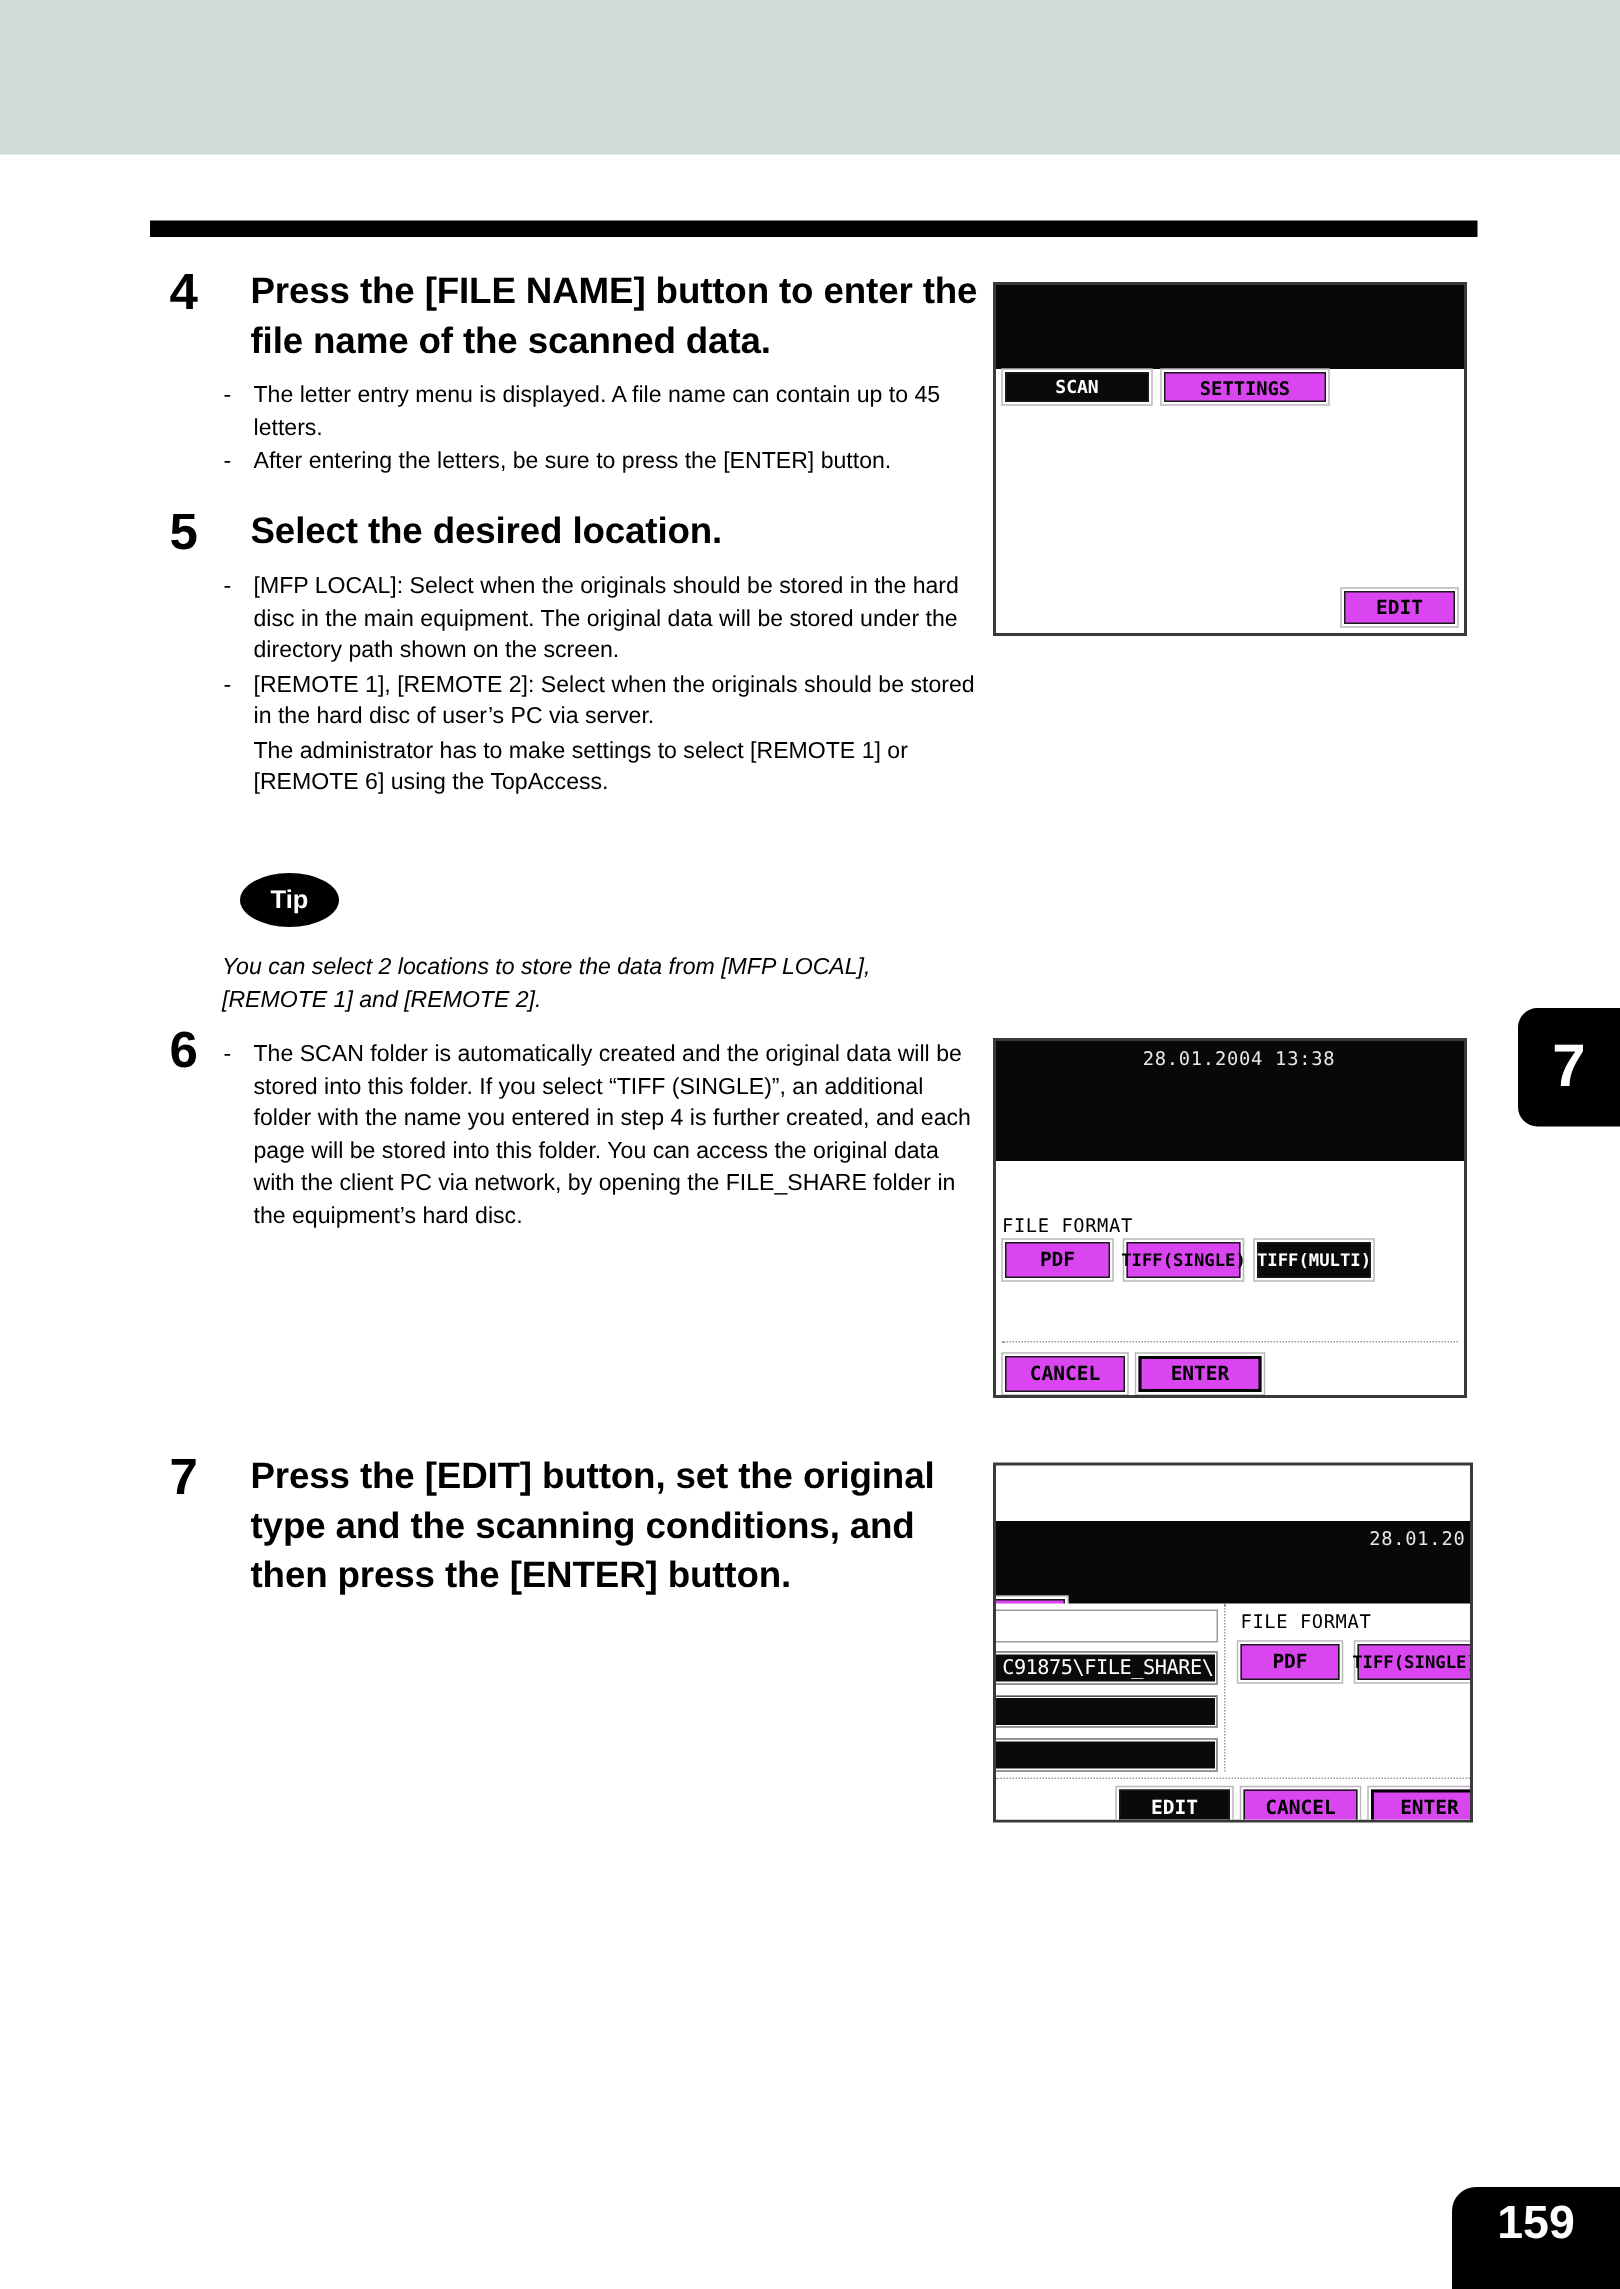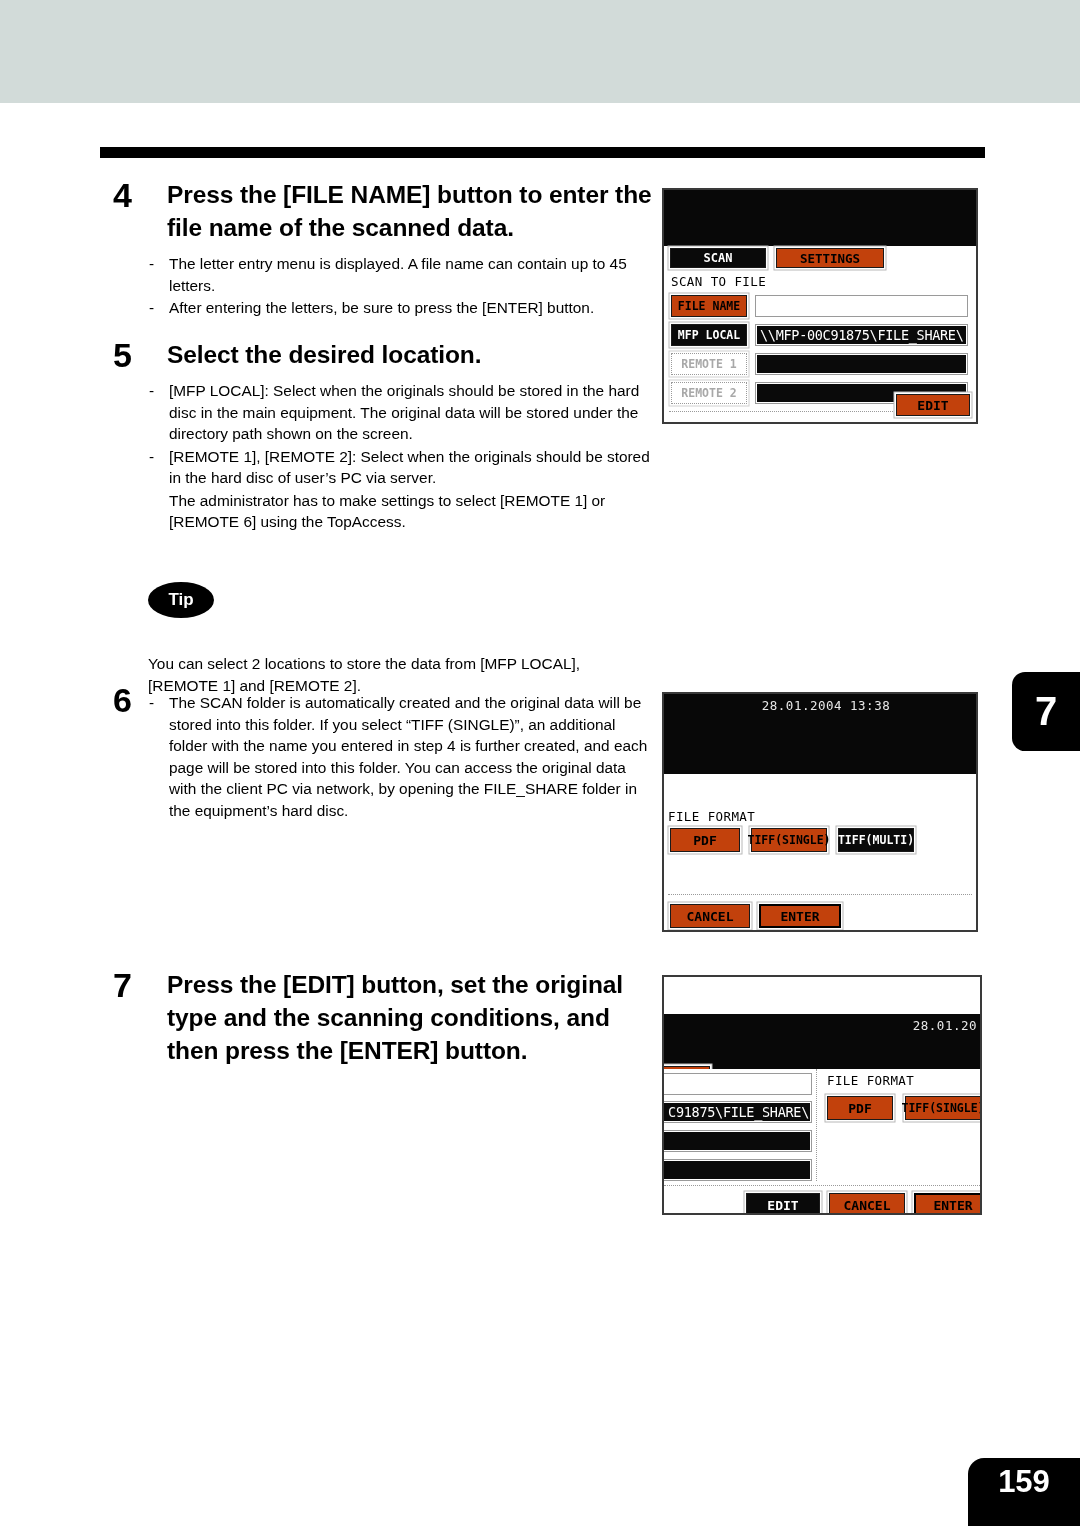--- a/index.html
+++ b/index.html
@@ -138,21 +138,21 @@
     font-size: 12.5px;
     letter-spacing: 0.5px;
     font-family: "DejaVu Sans Mono", monospace;
   }
 
   
   .btn {
     display: inline-flex;
     align-items: center;
     justify-content: center;
-    background: #c2410c;
+    background: #d946ef;
     color: #000000;
     border: 1.5px solid #1a1a1a;
     box-shadow: 0 0 0 1.5px #ffffff, 0 0 0 2.5px #b8b8b8;
     font-family: "DejaVu Sans Mono", monospace;
     font-weight: bold;
     letter-spacing: 0px;
     white-space: nowrap;
   }
   .btn.inv {
     background: #0a0a0a;
@@ -241,22 +241,22 @@
         <span>[MFP LOCAL]: Select when the originals should be stored in the hard disc in the main equipment. The original data will be stored under the directory path shown on the screen.</span>
       </div>
       <div class="bullet">
         <span class="dash">-</span>
         <span>[REMOTE 1], [REMOTE 2]: Select when the originals should be stored in the hard disc of user’s PC via server.</span>
       </div>
       <div class="sub">The administrator has to make settings to select [REMOTE 1] or [REMOTE 6] using the TopAccess.</div>
     </div>
   </div>
 
-  <div class="tip-badge" style="left:148px; top:582px;">Tip</div>
-  <div class="tip-body" style="left:148px; top:653px; width:500px;">You can select 2 locations to store the data from [MFP LOCAL], [REMOTE 1] and [REMOTE 2].</div>
+  <div class="tip-badge" style="left:160px; top:582px;">Tip</div>
+  <div class="tip-body" style="left:148px; top:634px; width:500px;font-style:italic;">You can select 2 locations to store the data from [MFP LOCAL], [REMOTE 1] and [REMOTE 2].</div>
 
   <div class="step" style="top:683px; width:540px;">
     <div class="step-num">6</div>
     <div class="bullets">
       <div class="bullet">
         <span class="dash">-</span>
         <span>The SCAN folder is automatically created and the original data will be stored into this folder. If you select “TIFF (SINGLE)”, an additional folder with the name you entered in step 4 is further created, and each page will be stored into this folder. You can access the original data with the client PC via network, by opening the FILE_SHARE folder in the equipment’s hard disc.</span>
       </div>
     </div>
   </div>
@@ -268,46 +268,20 @@
 
   <div class="lcd" style="left:662px; top:188px; width:316px; height:236px;">
 
     <div class="lcd-black" style="height:56px;"></div>
 
     <div style="position:absolute; left:6px; top:58px; height:22px; display:flex; gap:10px;">
       <div class="btn inv" style="width:96px; height:20px; font-size:12px;">SCAN</div>
       <div class="btn" style="width:108px; height:20px; font-size:12.5px;">SETTINGS</div>
     </div>
 
-    <div style="position:absolute; left:0; top:82px; width:100%; height:150px; background:#fff;">
-
-      <div class="lcd-label" style="position:absolute; left:7px; top:2px;">SCAN TO FILE</div>
-
-      <div style="position:absolute; left:7px; top:22px; width:300px; height:26px;">
-        <div class="btn" style="position:absolute; left:0; top:1px; width:76px; height:22px; font-size:11.5px;">FILE NAME</div>
-        <div class="field" style="position:absolute; left:84px; top:1px; width:213px; height:22px;"></div>
-      </div>
-
-      <div style="position:absolute; left:7px; top:51px; width:300px; height:26px;">
-        <div class="btn inv" style="position:absolute; left:0; top:1px; width:76px; height:22px; font-size:11.5px;">MFP LOCAL</div>
-        <div class="field inv" style="position:absolute; left:84px; top:1px; width:213px; height:22px;">\\MFP-00C91875\FILE_SHARE\</div>
-      </div>
-
-      <div style="position:absolute; left:7px; top:80px; width:300px; height:26px;">
-        <div class="btn dim" style="position:absolute; left:0; top:1px; width:76px; height:22px; font-size:11.5px;">REMOTE 1</div>
-        <div class="field blank" style="position:absolute; left:84px; top:1px; width:213px; height:22px;"></div>
-      </div>
-
-      <div style="position:absolute; left:7px; top:109px; width:300px; height:26px;">
-        <div class="btn dim" style="position:absolute; left:0; top:1px; width:76px; height:22px; font-size:11.5px;">REMOTE 2</div>
-        <div class="field blank" style="position:absolute; left:84px; top:1px; width:213px; height:22px;"></div>
-      </div>
-
-      <div class="dotted-sep" style="position:absolute; left:5px; top:139px; width:302px;"></div>
-    </div>
 
     <div class="btn" style="position:absolute; left:232px; top:204px; width:74px; height:22px; font-size:13px;">EDIT</div>
   </div>
 
   <div class="lcd" style="left:662px; top:692px; width:316px; height:240px;">
 
     <div class="lcd-black" style="height:80px; position:relative;">
       <div class="lcd-date" style="position:absolute; left:0; right:0; top:4px; text-align:center;padding-left:12px;">28.01.2004 13:38</div>
     </div>
 

